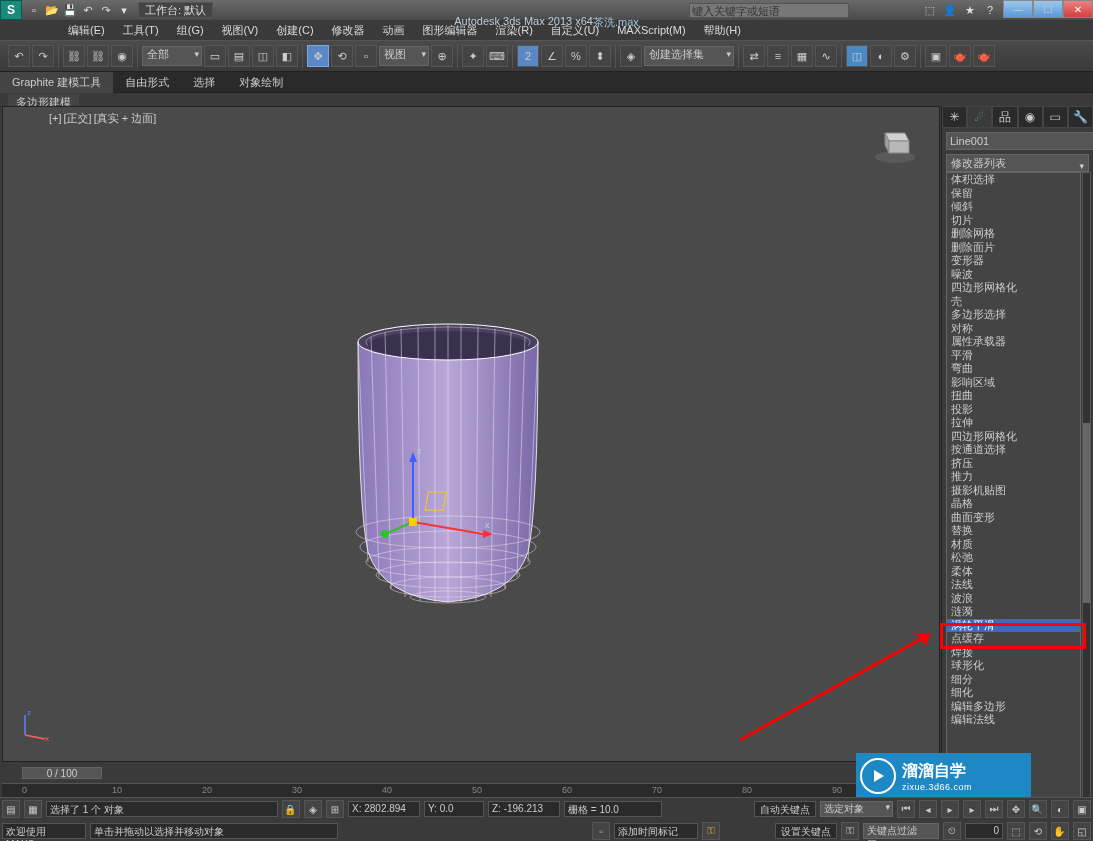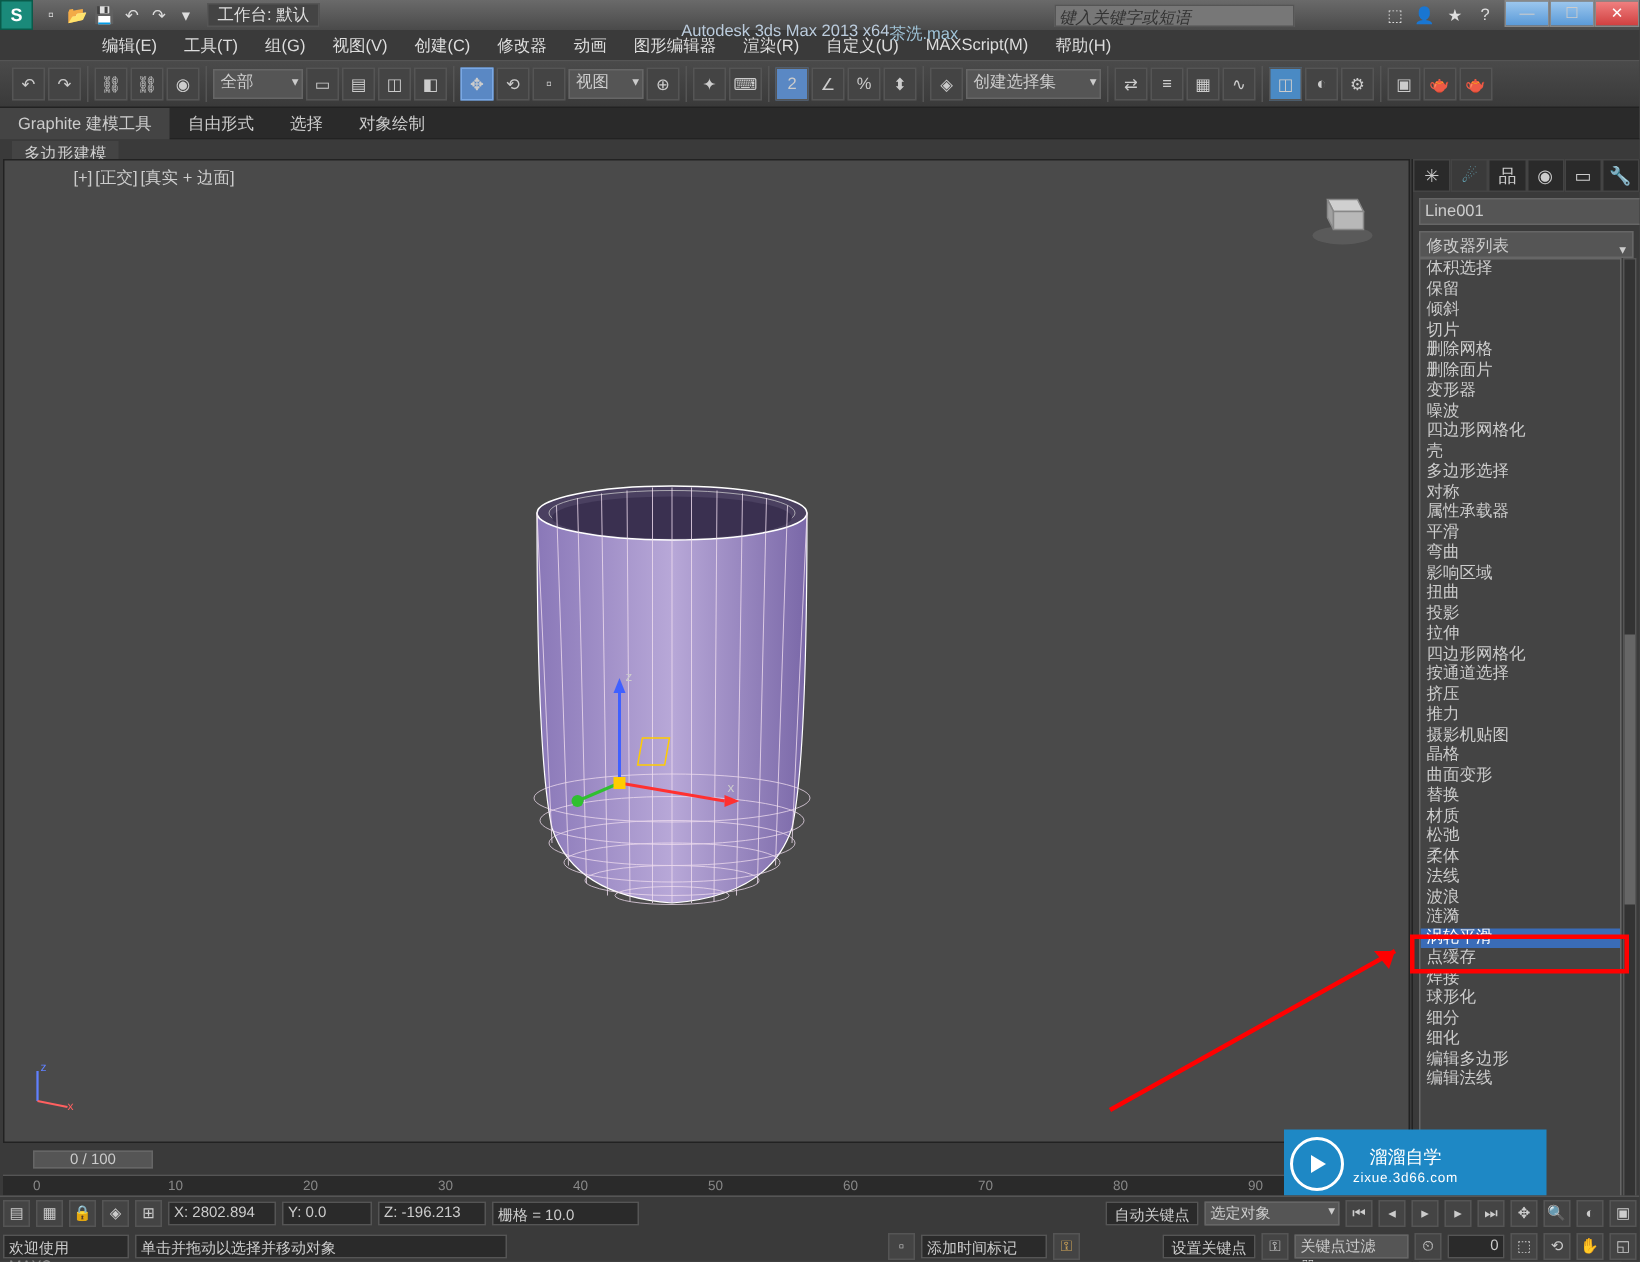--- a/index.html
+++ b/index.html
@@ -7,21 +7,21 @@
 
 
 .titlebar { height: 20px; background: linear-gradient(#6a6a6a,#4a4a4a); display: flex; align-items: center; color: #ccc; font-size: 11px; position: relative; }
 .titlebar .logo { width: 22px; height: 20px; background: #1a8a7a; display: flex; align-items: center; justify-content: center; color: #fff; font-weight: bold; font-size: 12px; border: 1px solid #0a5a4a; }
 .titlebar .qat { display: flex; gap: 2px; margin-left: 4px; }
 .titlebar .qat span { width: 16px; height: 16px; display: inline-flex; align-items: center; justify-content: center; font-size: 11px; color: #ddd; }
 .titlebar .workspace { margin-left: 6px; padding: 0 6px; font-size: 11px; color: #ddd; border: 1px solid #555; background: #444; height: 16px; line-height: 14px; }
 .titlebar .center { position: absolute; left: 50%; transform: translateX(-50%); display: flex; gap: 0; margin-top: 24px; }
 .titlebar .center .appname { color: #bcd; }
 .titlebar .center .filename { color: #a0c4d8; }
-.titlebar .searchbox { position: absolute; right: 230px; width: 160px; height: 15px; background: #777; border: 1px solid #555; font-size: 11px; color: #333; padding: 0 2px; font-style: italic; }
+.titlebar .searchbox { position: absolute; right: 244px; width: 160px; height: 15px; background: #777; border: 1px solid #555; font-size: 11px; color: #333; padding: 0 2px; }
 .titlebar .helpicons { position: absolute; right: 95px; display: flex; gap: 4px; }
 .titlebar .helpicons span { width: 16px; height: 16px; display: inline-flex; align-items: center; justify-content: center; color: #ddd; }
 .titlebar .winbtns { position: absolute; right: 0; top: 0; display: flex; }
 .titlebar .winbtns div { width: 30px; height: 18px; display: flex; align-items: center; justify-content: center; font-size: 10px; border: 1px solid #888; }
 .titlebar .winbtns .min { background: linear-gradient(#9cc7ee,#5a9ad8); }
 .titlebar .winbtns .max { background: linear-gradient(#9cc7ee,#5a9ad8); }
 .titlebar .winbtns .close { background: linear-gradient(#f08080,#d04040); color: #fff; }
 
 
 .menubar { height: 20px; background: #3a3a3a; display: flex; align-items: center; padding-left: 60px; gap: 2px; }
@@ -71,21 +71,21 @@
 .rightpanel .scrollbar .thumb { position: absolute; top: 250px; width: 7px; height: 180px; background: #666; left: 0; }
 
 
 .redbox { position: absolute; border: 3px solid #f00; pointer-events: none; }
 .redarrow { position: absolute; pointer-events: none; }
 
 
 .watermark { position: absolute; bottom: 42px; right: 62px; width: 175px; height: 46px; background: #1e88c5; display: flex; align-items: center; padding: 4px; color: #fff; }
 .watermark .playicon { width: 36px; height: 36px; border: 2px solid #fff; border-radius: 50%; display: flex; align-items: center; justify-content: center; margin-right: 6px; }
 .watermark .text { display: flex; flex-direction: column; }
-.watermark .text .t1 { font-size: 12px; font-weight: normal; text-align: center; }
+.watermark .text .t1 { font-size: 16px; font-weight: bold; }
 .watermark .text .t2 { font-size: 9px; letter-spacing: 0.5px; }
 
 
 .timeline { position: absolute; bottom: 60px; left: 2px; width: 938px; height: 14px; background: #3a3a3a; }
 .timeline .slider { position: absolute; left: 20px; top: 0; width: 80px; height: 12px; background: #555; border: 1px solid #666; color: #ccc; font-size: 10px; text-align: center; }
 .timeruler { position: absolute; bottom: 44px; left: 2px; width: 938px; height: 14px; background: #2a2a2a; border-top: 1px solid #555; }
 .timeruler span { position: absolute; color: #888; font-size: 9px; top: 1px; }
 
 
 .statusarea { position: absolute; bottom: 0; left: 0; right: 0; height: 44px; background: #3a3a3a; border-top: 1px solid #555; }
@@ -374,30 +374,31 @@
   <div class="text">
     <div class="t1">溜溜自学</div>
     <div class="t2">zixue.3d66.com</div>
   </div>
 </div>
 
 <div class="statusarea">
   <div class="row1">
     <div class="sbtn">▤</div>
     <div class="sbtn">▦</div>
+    <div class="field" style="width:232px">选择了 1 个 对象</div>
     <div class="sbtn">🔒</div>
     <div class="sbtn">◈</div>
     <div class="sbtn">⊞</div>
     <div class="field" style="width:72px">X: 2802.894</div>
     <div class="field" style="width:60px">Y: 0.0</div>
     <div class="field" style="width:72px">Z: -196.213</div>
     <div class="field" style="width:98px">栅格 = 10.0</div>
     <div style="flex:1"></div>
     <div class="field" style="width:62px; text-align:center">自动关键点</div>
-    <div class="dropdown2" style="width:90px">选定对象</div>
+    <div class="dropdown2" style="width:73px">选定对象</div>
     <div class="sbtn">⏮</div>
     <div class="sbtn">◂</div>
     <div class="sbtn">▸</div>
     <div class="sbtn">▸</div>
     <div class="sbtn">⏭</div>
     <div class="sbtn">✥</div>
     <div class="sbtn">🔍</div>
     <div class="sbtn">◐</div>
     <div class="sbtn">▣</div>
   </div>

